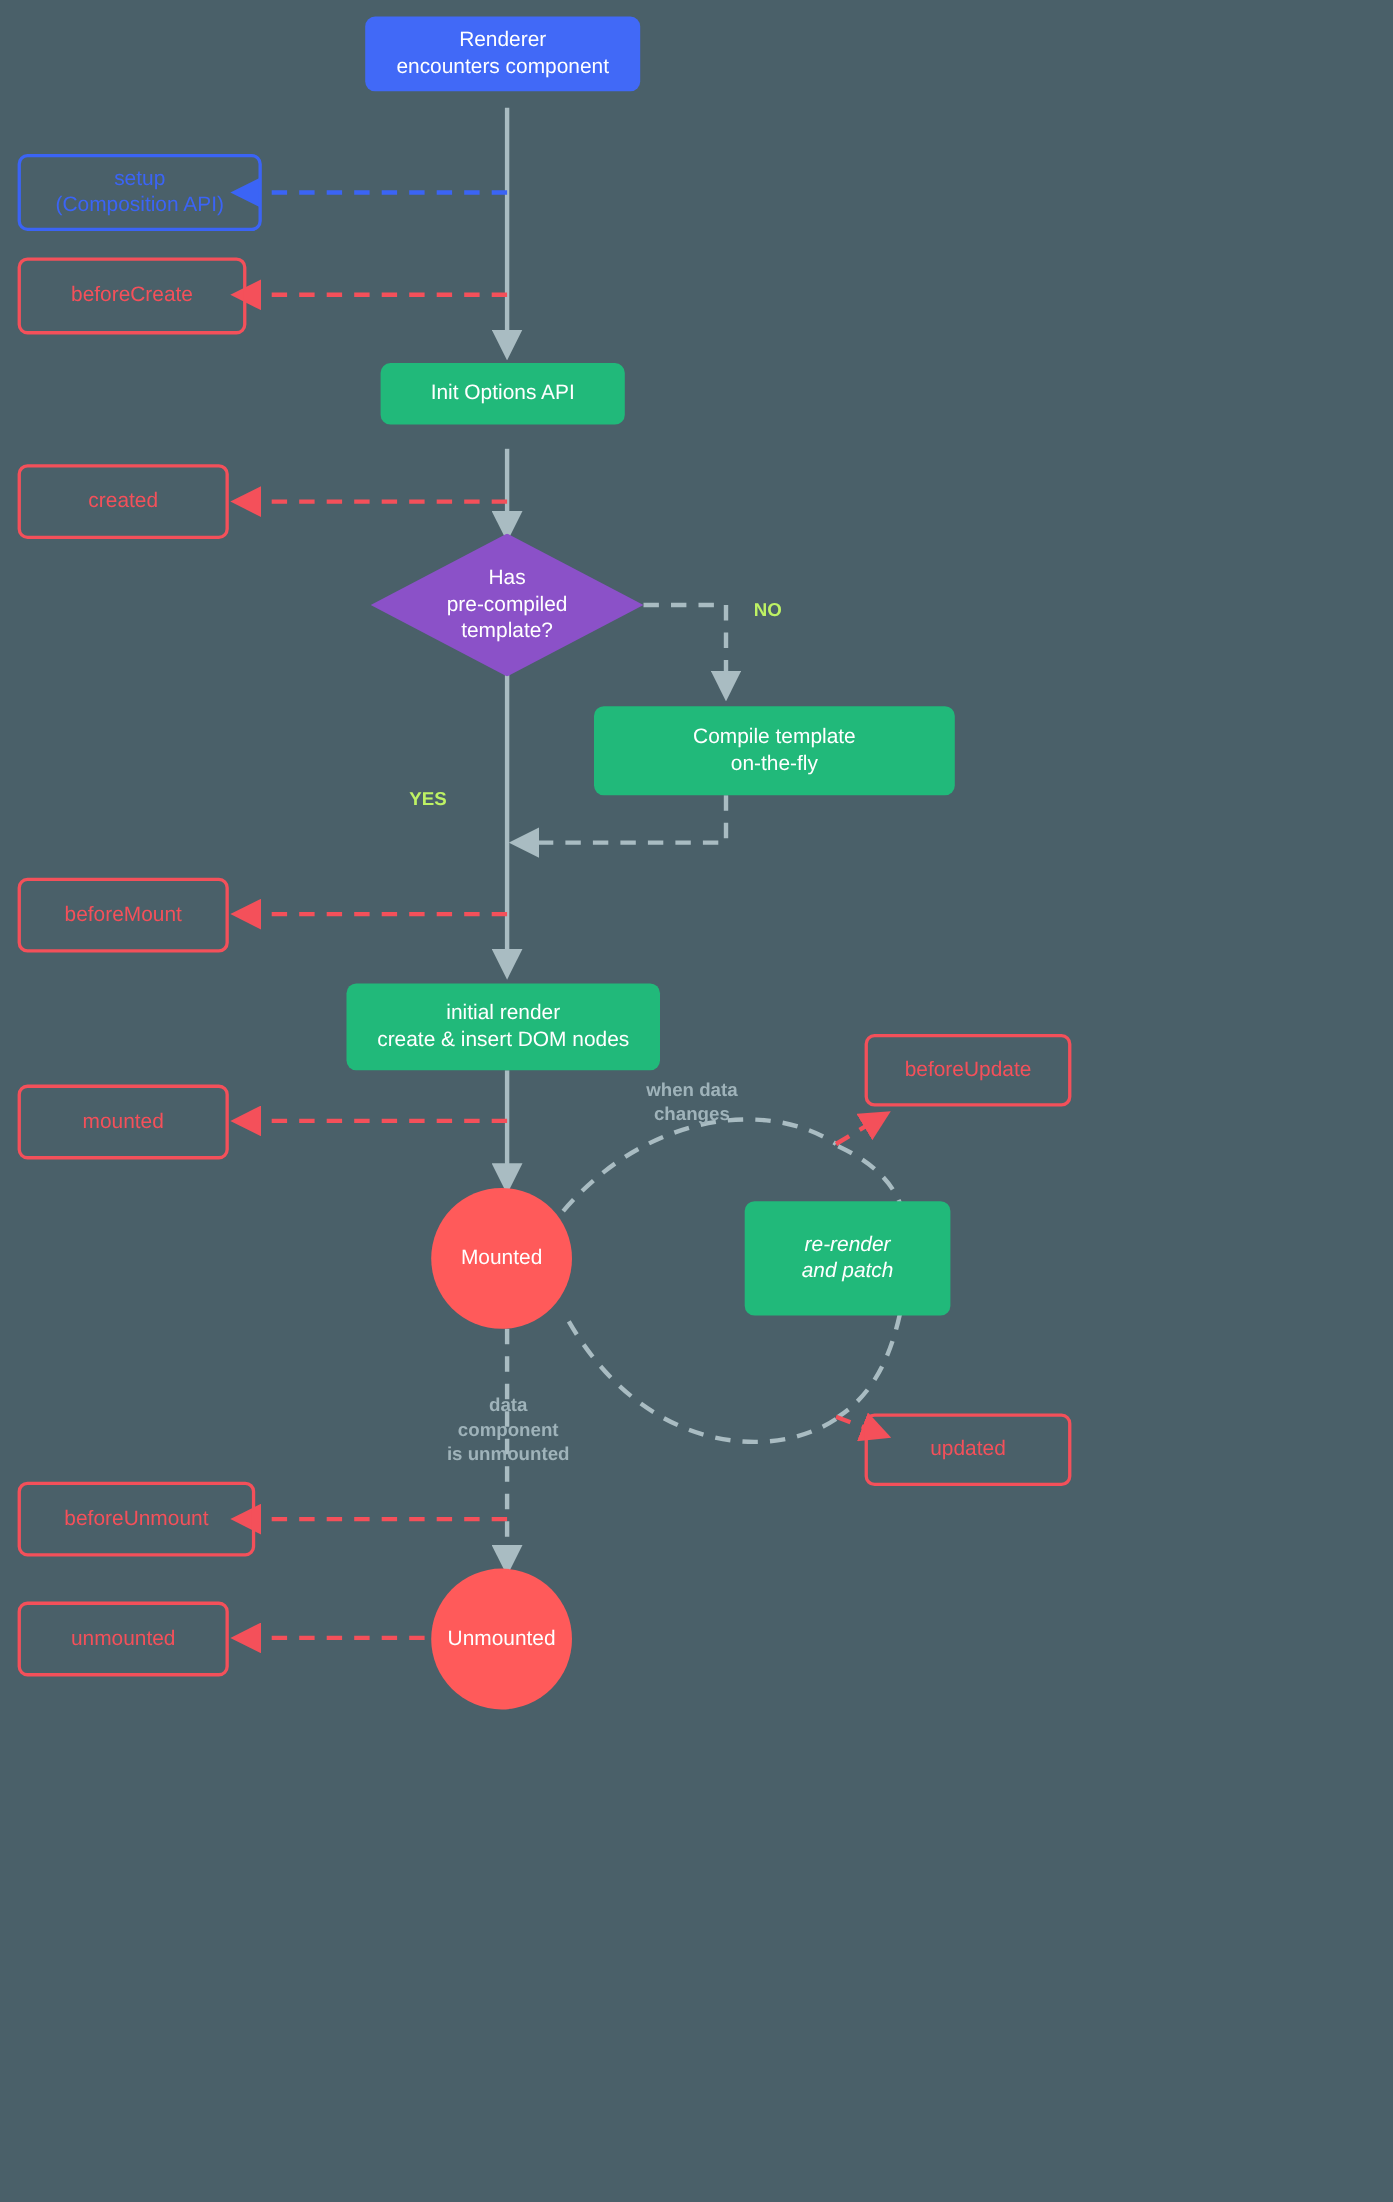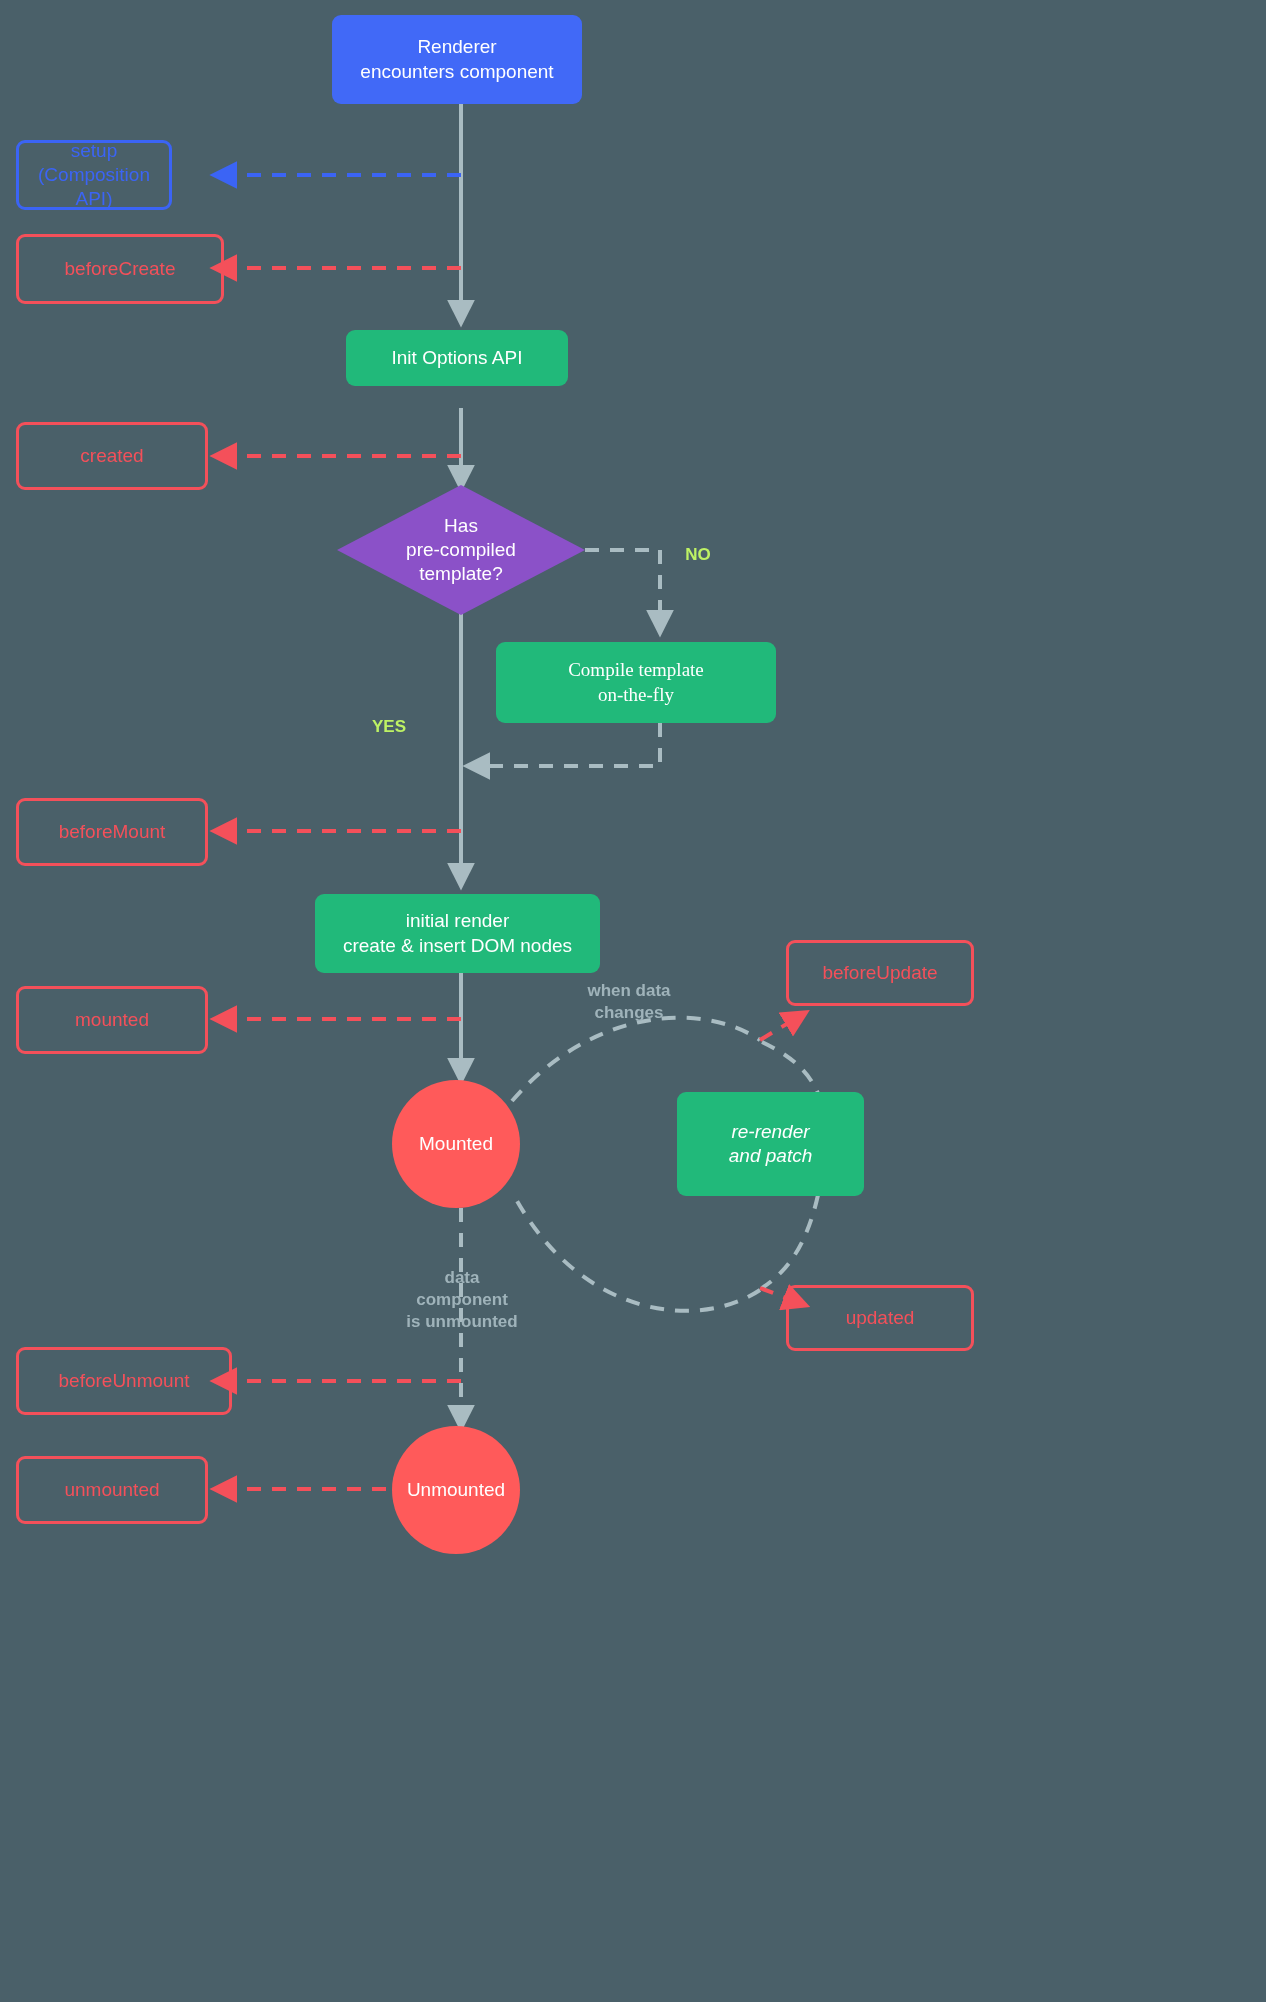--- a/index.html
+++ b/index.html
@@ -89,26 +89,26 @@
     <path d="M762,1042 C800,1060 815,1080 822,1105" stroke="#a9bcc2" stroke-width="4" fill="none" stroke-dasharray="14 11"></path>
 
     <path d="M818,1195 C808,1240 790,1270 762,1288" stroke="#a9bcc2" stroke-width="4" fill="none" stroke-dasharray="14 11"></path>
     <path d="M760,1288 L805,1305" stroke="#f4505a" stroke-width="4" fill="none" stroke-dasharray="14 11" marker-end="url(#ahRed)"></path>
 
     <path d="M760,1290 C700,1330 580,1320 512,1192" stroke="#a9bcc2" stroke-width="4" fill="none" stroke-dasharray="14 11"></path>
 
     <path d="M461,1208 L461,1427" stroke="#a9bcc2" stroke-width="4" fill="none" stroke-dasharray="14 11" marker-end="url(#ahGray)"></path>
   </svg>
 
-  <div class="node proc blue" style="left:332px;top:15px;width:250px;height:89px;flex-direction:column;">
+  <div class="node proc blue" style="left:332px;top:15px;width:250px;height:68px;flex-direction:column;">
     <span>Renderer</span>
     <span>encounters component</span>
   </div>
 
-  <div class="node hook blue" style="left:16px;top:140px;width:156px;height:70px;flex-direction:column;">
+  <div class="node hook blue" style="left:16px;top:140px;width:222px;height:70px;flex-direction:column;">
     <span>setup</span>
     <span>(Composition API)</span>
   </div>
 
   <div class="node hook red" style="left:16px;top:234px;width:208px;height:70px;">
     <span>beforeCreate</span>
   </div>
 
   <div class="node proc green" style="left:346px;top:330px;width:222px;height:56px;">
     <span>Init Options API</span>
@@ -126,21 +126,21 @@
         <div>pre-compiled</div>
         <div>template?</div>
       </div>
     </div>
   </div>
 
   <div class="edge-label" style="left:668px;top:544px;width:60px;">NO</div>
 
   <div class="edge-label" style="left:358px;top:716px;width:62px;">YES</div>
 
-  <div class="node proc green" style="left:496px;top:642px;width:280px;height:81px;flex-direction:column;font-family:Liberation Serif, serif;">
+  <div class="node proc green" style="left:540px;top:642px;width:328px;height:81px;flex-direction:column;">
     <span>Compile template</span>
     <span>on-the-fly</span>
   </div>
 
   <div class="node hook red" style="left:16px;top:798px;width:192px;height:68px;">
     <span>beforeMount</span>
   </div>
 
   <div class="node proc green" style="left:315px;top:894px;width:285px;height:79px;flex-direction:column;">
     <span>initial render</span>

